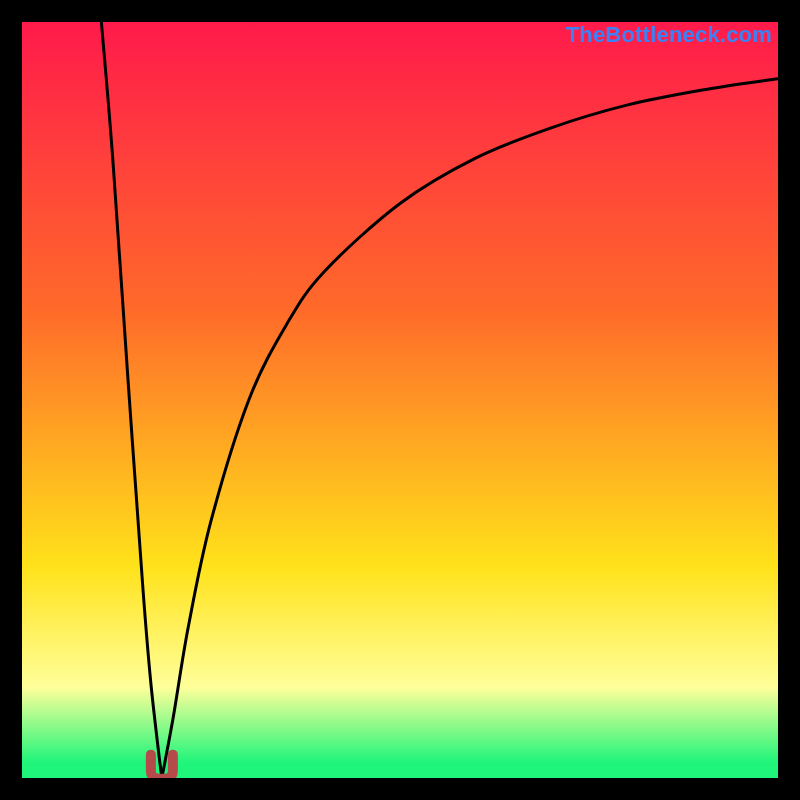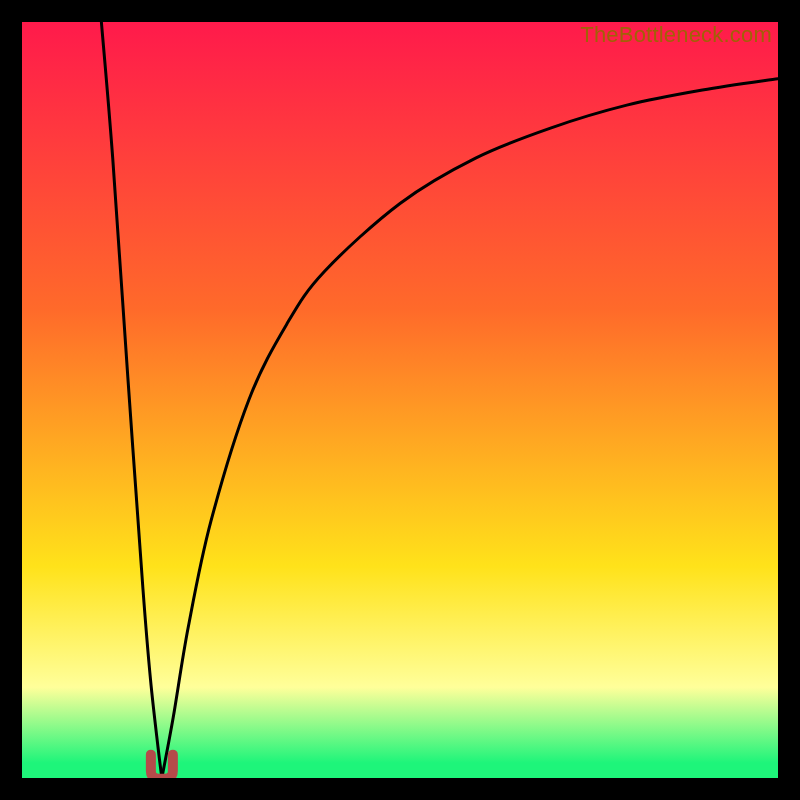--- a/index.html
+++ b/index.html
@@ -22,23 +22,23 @@
     left: 22px;
     top: 22px;
     width: 756px;
     height: 756px;
     overflow: hidden;
   }
   .watermark {
     position: absolute;
     top: 0px;
     right: 6px;
-    color: #a16207;
+    color: #3b82f6;
     font-size: 22px;
-    font-weight: 400;
+    font-weight: 700;
     letter-spacing: 0.2px;
     z-index: 5;
   }
   svg { display: block; }
 </style>
 </head>
 <body>
 
 <div class="frame">
   <div class="plot">

